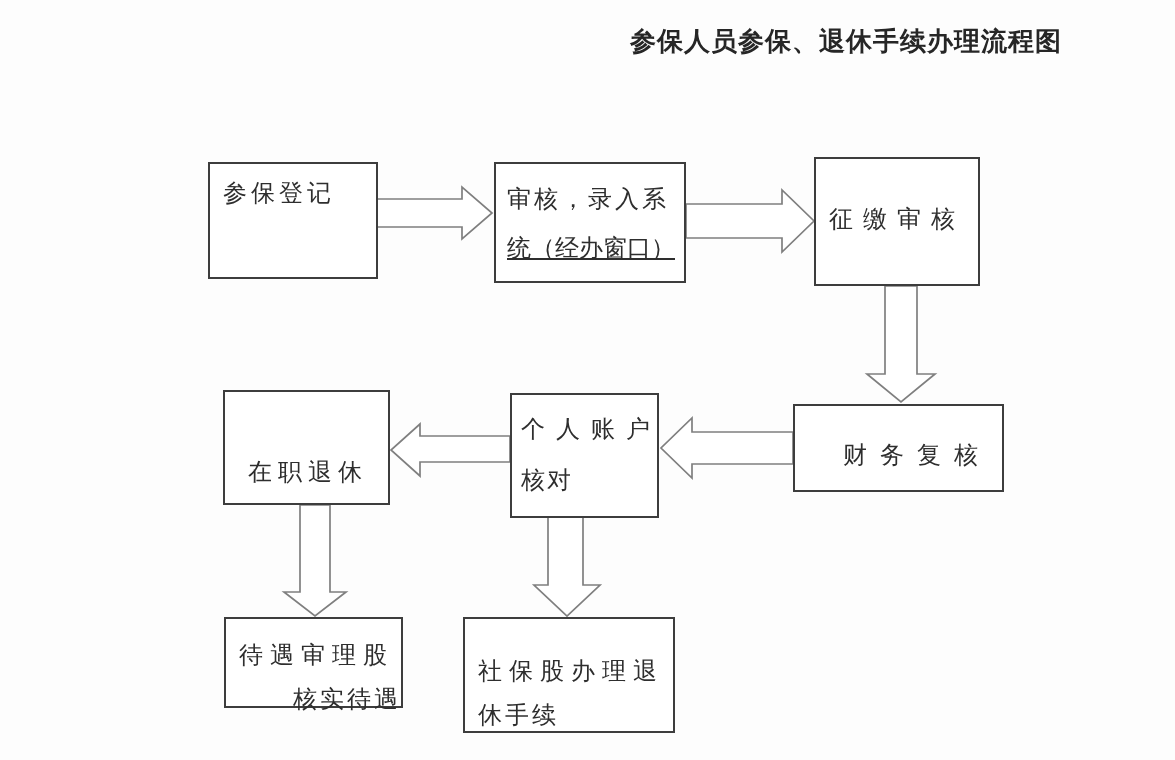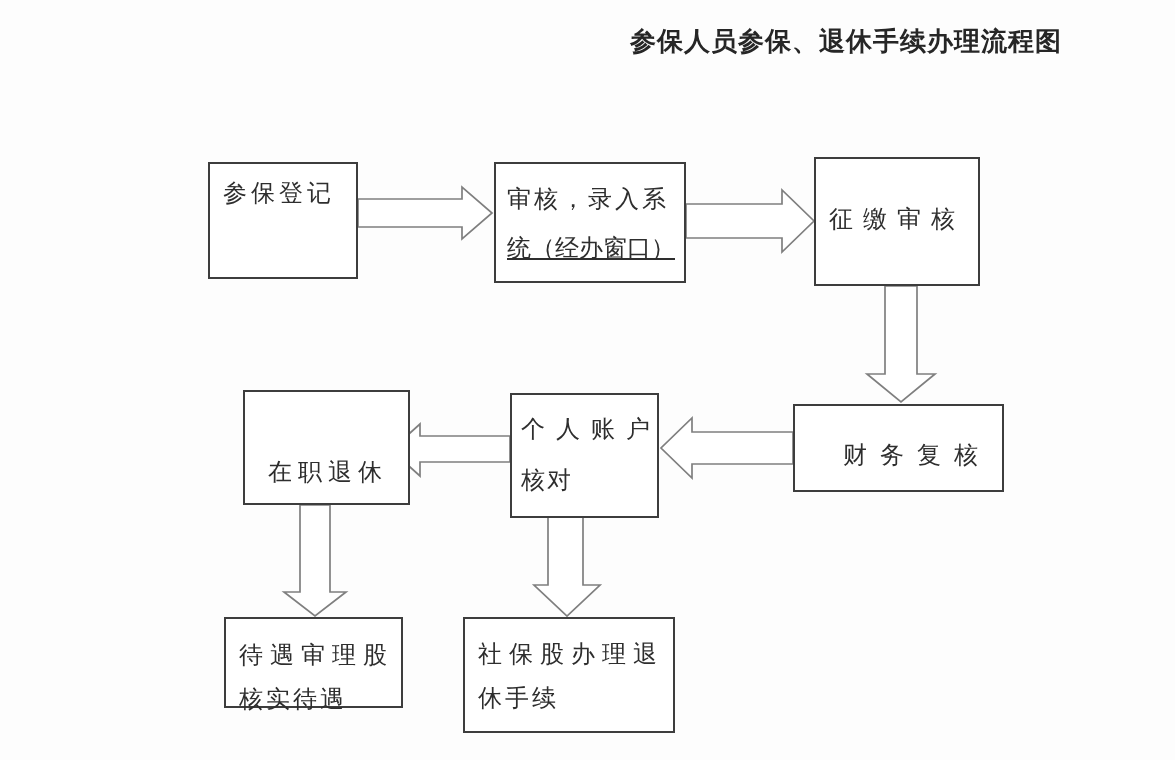--- a/index.html
+++ b/index.html
@@ -49,21 +49,21 @@
     background: var(--box-fill, #ffffff);
     border: 2px solid #3d3d3d;
     border-color: var(--box-border, #3d3d3d);
     color: #2e2e2e;
     color: var(--text, #2e2e2e);
     font-size: 24px;
   }
   .ln { display: block; white-space: nowrap; }
 
   
-  #node-1 { left: 208px; top: 162px; width: 150px; height: 117px; padding: 13px 0 0 13px; }
+  #node-1 { left: 208px; top: 162px; width: 170px; height: 117px; padding: 13px 0 0 13px; }
   #node-1 .ln1 { letter-spacing: 4px; }
 
   
   #node-2 { left: 494px; top: 162px; width: 192px; height: 121px; padding: 10px 0 0 11px; }
   #node-2 .ln { line-height: 49px; }
   #node-2 .ln1 { letter-spacing: 3px; }
   #node-2 .ln2 { letter-spacing: 0px; text-decoration: underline; }
 
   
   #node-3 { left: 814px; top: 157px; width: 166px; height: 129px; padding: 44px 0 0 13px; }
@@ -73,31 +73,31 @@
   #node-4 { left: 793px; top: 404px; width: 211px; height: 88px; padding: 33px 0 0 37px; }
   #node-4 .ln1 { letter-spacing: 13px; text-align: center; }
 
   
   #node-5 { left: 510px; top: 393px; width: 149px; height: 125px; padding: 8px 0 8px 9px; }
   #node-5 .ln { line-height: 51px; }
   #node-5 .ln1 { letter-spacing: 11px; }
   #node-5 .ln2 { letter-spacing: 2px; }
 
   
-  #node-6 { left: 223px; top: 390px; width: 167px; height: 115px; padding: 64px 0 0 23px; margin-left: 20px; }
+  #node-6 { left: 223px; top: 390px; width: 167px; height: 115px; padding: 64px 0 0 23px; }
   #node-6 .ln1 { letter-spacing: 6px; }
 
   
   #node-7 { left: 224px; top: 617px; width: 179px; height: 91px; padding: 14px 0 16px 13px; }
   #node-7 .ln { line-height: 44px; }
   #node-7 .ln1 { letter-spacing: 7px; }
-  #node-7 .ln2 { letter-spacing: 3px; }
+  #node-7 .ln2 { letter-spacing: 3px; text-align: right; }
 
   
-  #node-8 { left: 463px; top: 617px; width: 212px; height: 116px; padding: 13px 0 0 13px; }
+  #node-8 { left: 463px; top: 617px; width: 212px; height: 116px; padding: 30px 0 0 13px; }
   #node-8 .ln { line-height: 44px; }
   #node-8 .ln1 { letter-spacing: 7px; }
   #node-8 .ln2 { letter-spacing: 3px; }
 </style>
 </head>
 <body>
 
 <div class="canvas">
 
   <h1 class="title">参保人员参保、退休手续办理流程图</h1>

